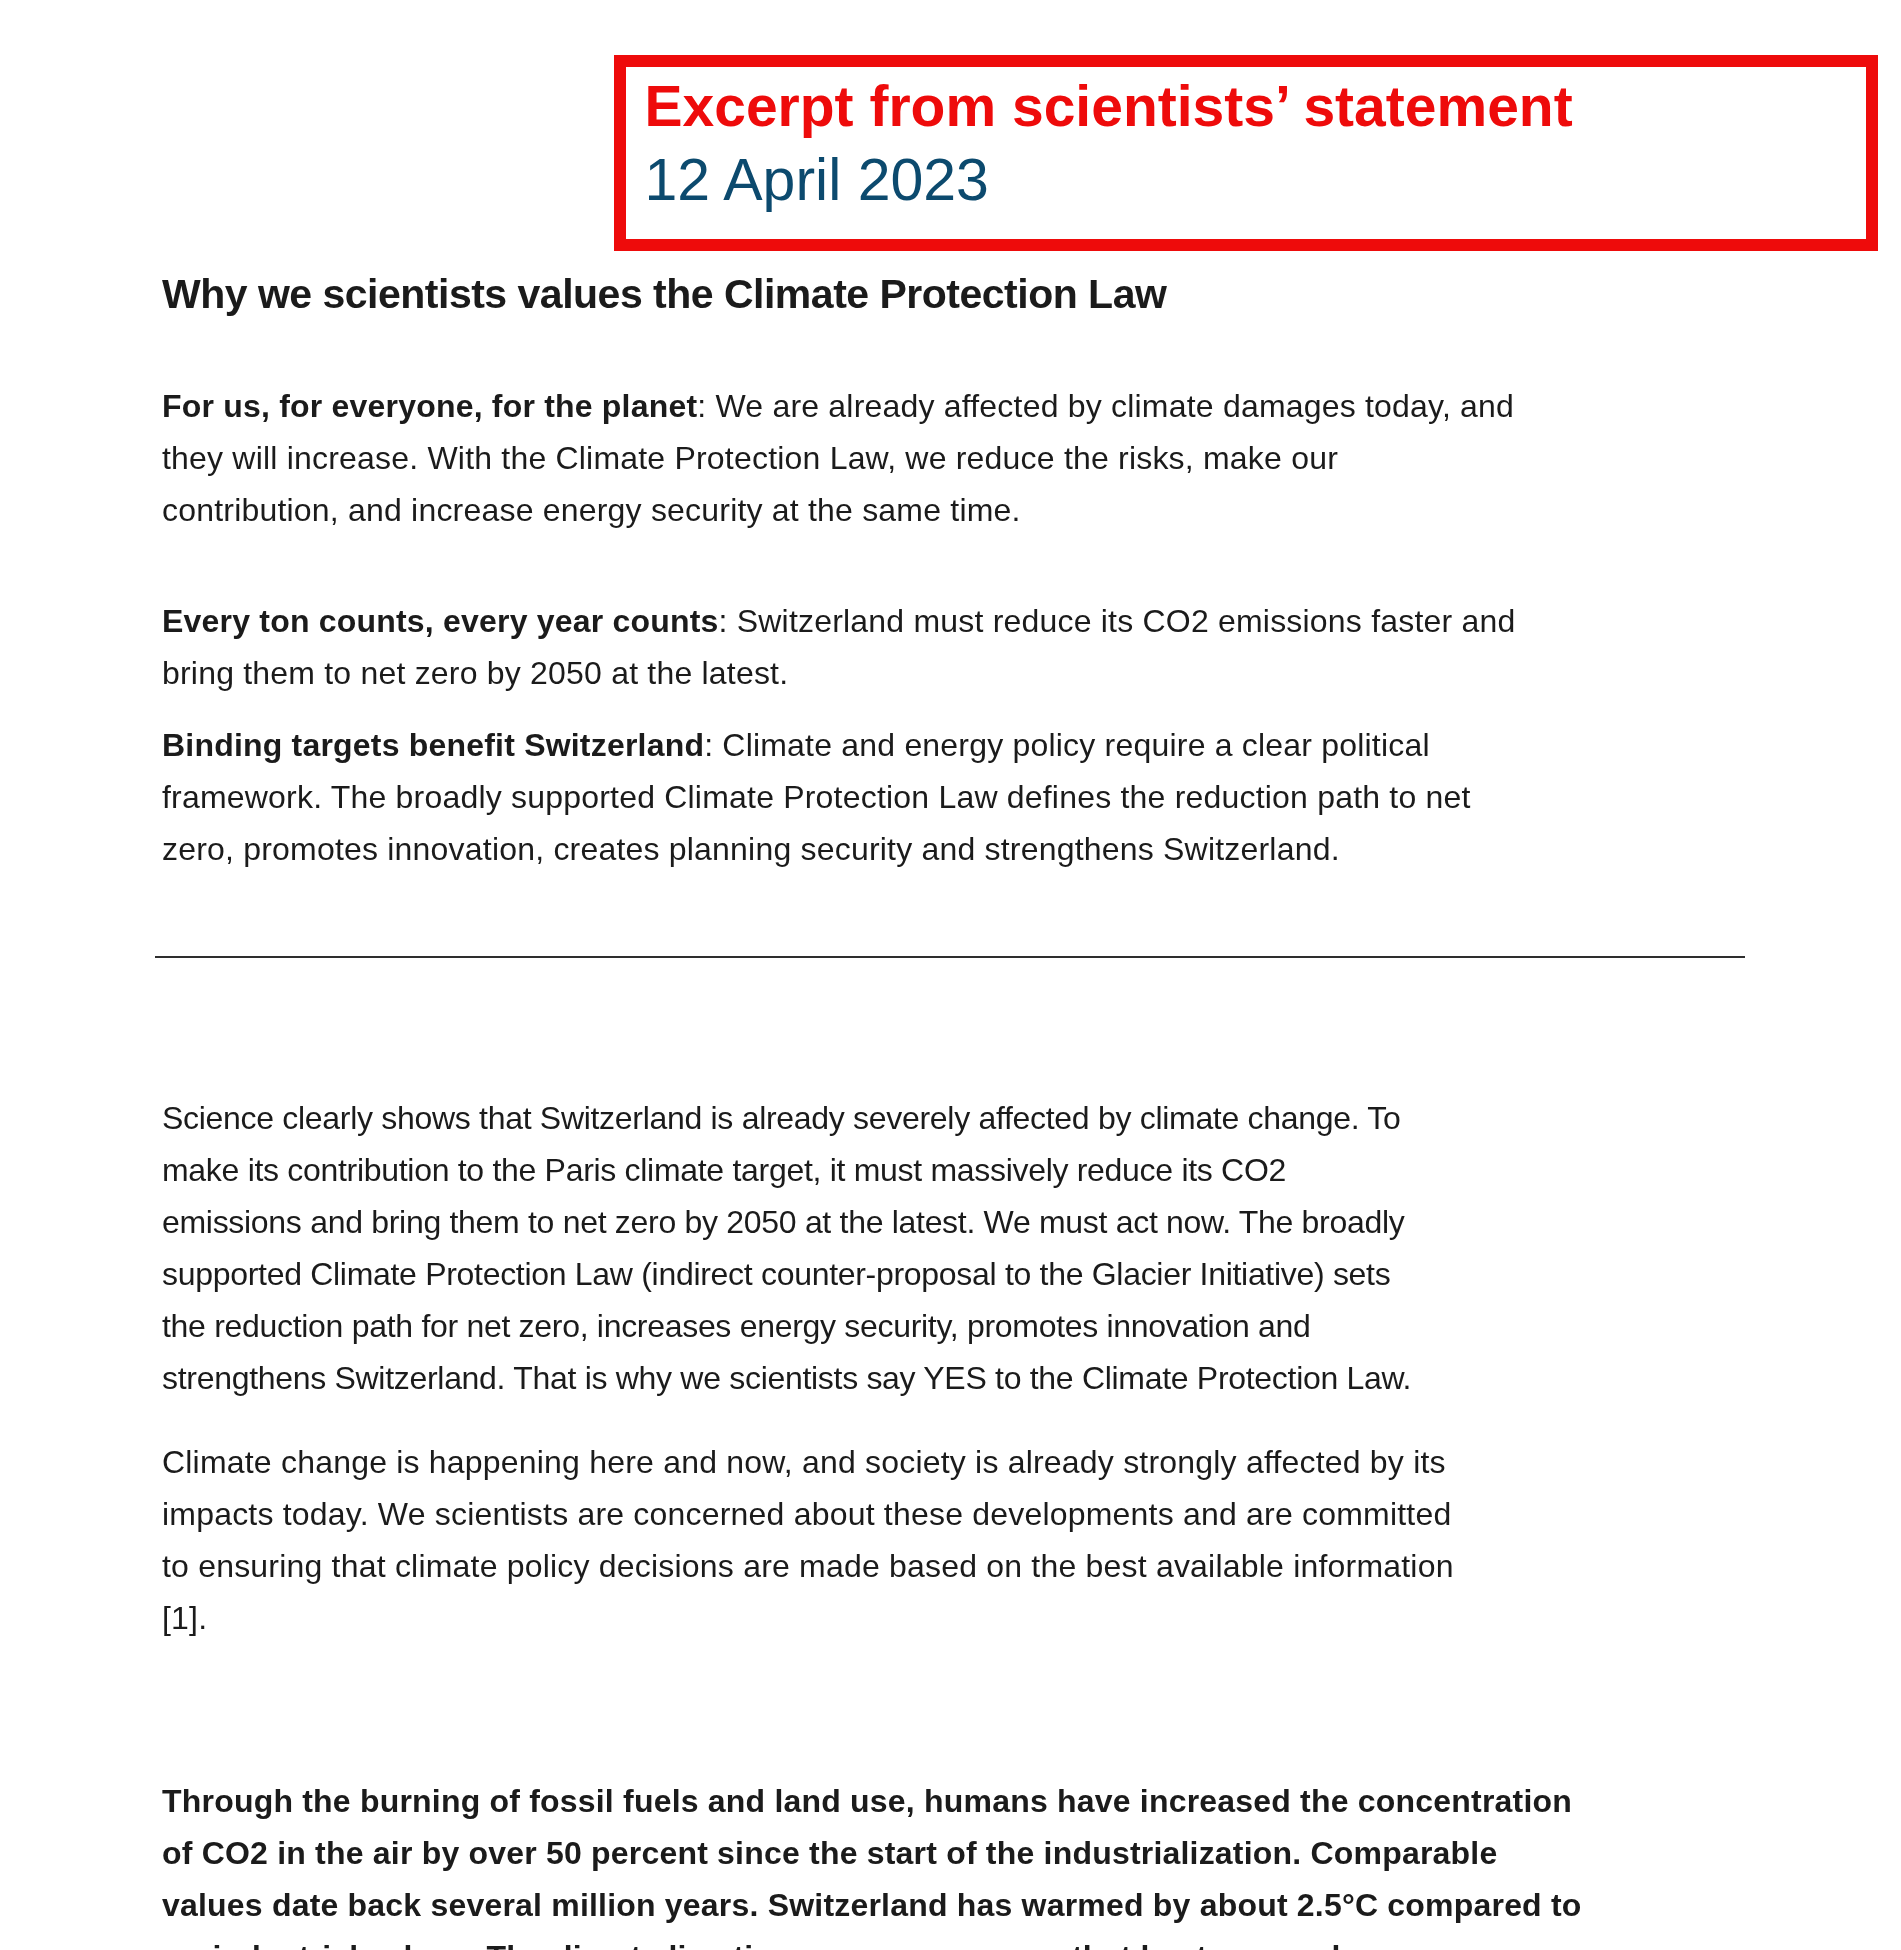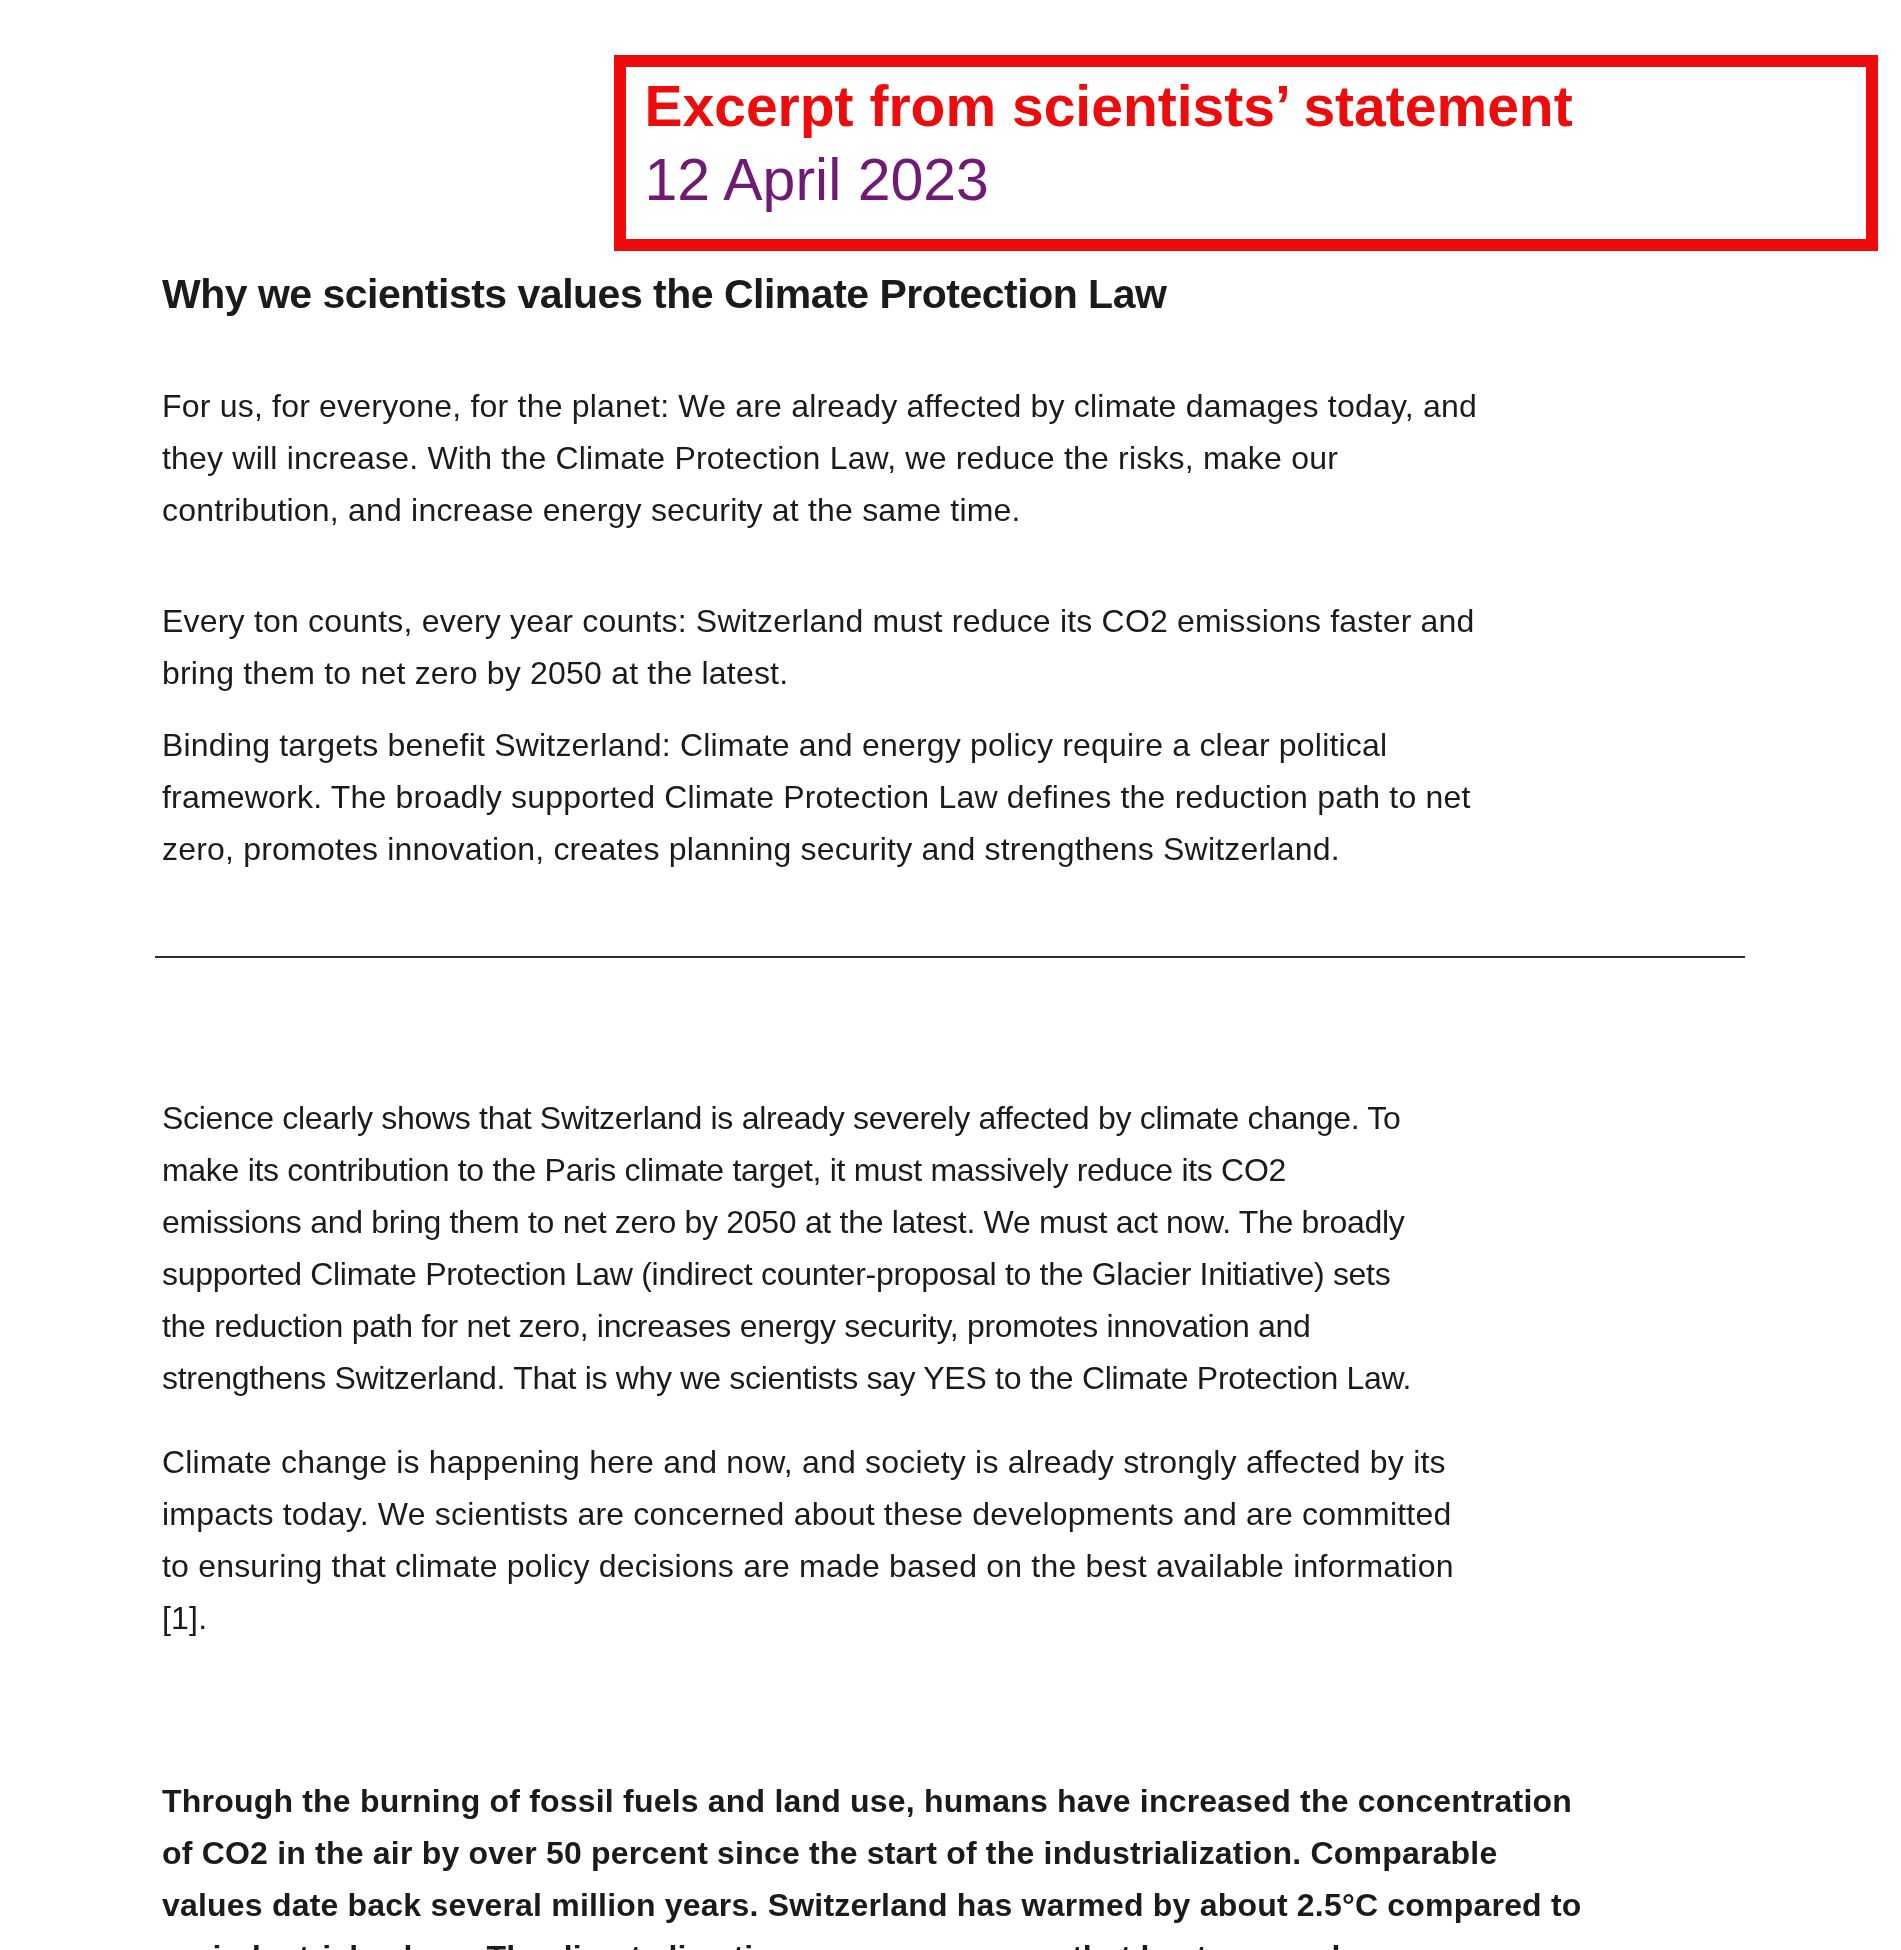--- a/index.html
+++ b/index.html
@@ -37,21 +37,21 @@
     line-height: 60px;
     color: #ee0b0b;
     letter-spacing: 0px;
     white-space: pre;
   }
   .stamp-date {
     font-size: 59px;
     font-weight: normal;
     line-height: 68px;
     margin-top: 9.8px;
-    color: #701a75;
+    color: #0c4a6e;
     white-space: pre;
   }
 
   
   .doc-heading {
     position: absolute;
     left: 162px;
     top: 228px;
     font-size: 41px;
     font-weight: bold;
@@ -61,21 +61,21 @@
   }
   .para {
     position: absolute;
     left: 162px;
     font-size: 32px;
     line-height: 52px;
     letter-spacing: 0.2px;
     white-space: pre;
   }
   .para .lead {
-    font-weight: normal;
+    font-weight: bold;
   }
   .para.bold-block {
     font-weight: normal;
     letter-spacing: -0.3px;
   }
   .p-forus   { top: 338px; }
   .p-everyton{ top: 553px; }
   .p-binding { top: 677px; }
   .p-science { top: 1050px; }
   .p-concern { top: 1394px; }

